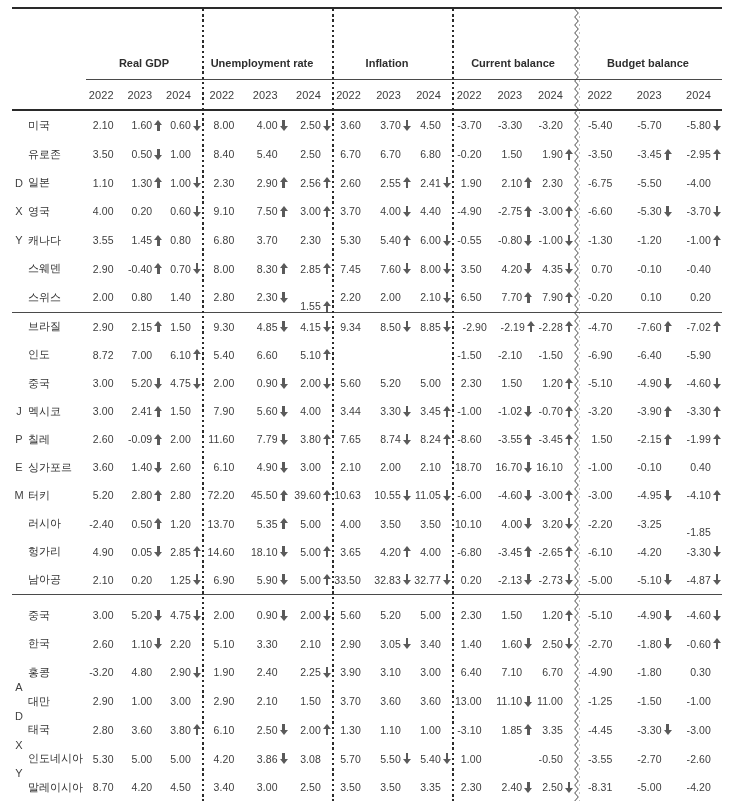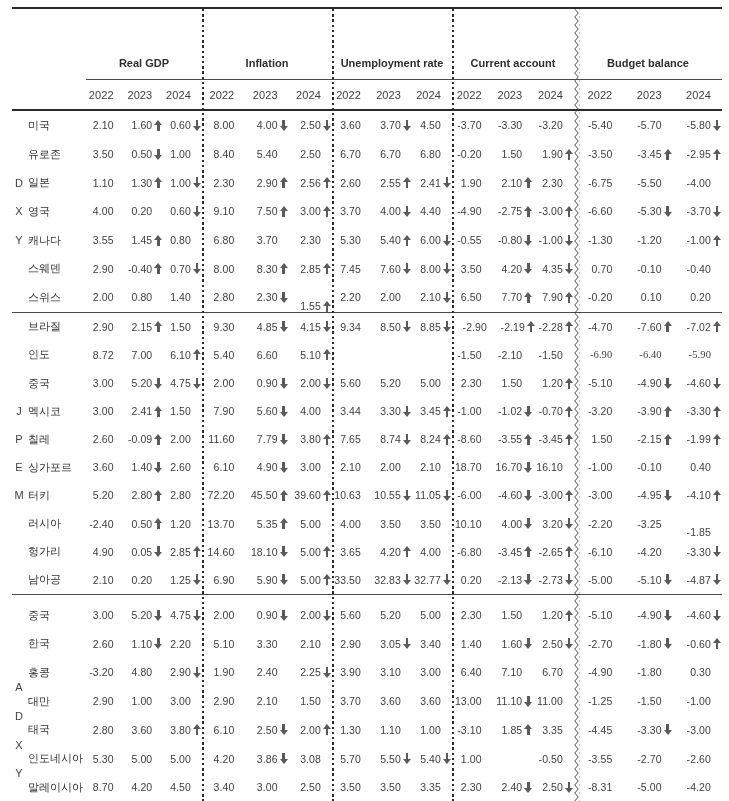--- a/index.html
+++ b/index.html
@@ -73,28 +73,28 @@
       <rect x="0" y="0" width="6" height="100%" fill="url(#zz)"></rect>
     </svg>
 
     <div class="thead">
       <div class="group-row">
         <div class="left-spacer"></div>
         <div class="groups-wrap" id="group-labels">
             <div class="ghead" style="width: 116px;">
               <span>Real GDP</span>
             </div>
+            <div class="ghead" style="width: 120px;">
+              <span>Unemployment rate</span>
+            </div>
             <div class="ghead" style="width: 130px;">
               <span>Inflation</span>
             </div>
-            <div class="ghead" style="width: 120px;">
-              <span>Unemployment rate</span>
-            </div>
             <div class="ghead" style="width: 122px;">
-              <span>Current account</span>
+              <span>Current balance</span>
             </div>
             <div class="ghead" style="width: 148px;">
               <span>Budget balance</span>
             </div>
           </div>
       </div>
       <div class="year-row">
         <div class="left-spacer"></div>
         <div class="groups-wrap" id="year-cells">
             <div class="ygroup" style="width: 116px;">
@@ -929,21 +929,21 @@
               </div>
               <div class="cell" style="width: 40.67px;">
                 <span class="num">-2.10</span>
                 <span class="slot"></span>
               </div>
               <div class="cell" style="width: 40.67px;">
                 <span class="num">-1.50</span>
                 <span class="slot"></span>
               </div>
             </div>
-            <div class="gcell" style="width: 148px; font-family: Liberation Serif, serif;">
+            <div class="gcell" style="width: 148px;">
               <div class="cell" style="width: 49.33px;">
                 <span class="num">-6.90</span>
                 <span class="slot"></span>
               </div>
               <div class="cell" style="width: 49.33px;">
                 <span class="num">-6.40</span>
                 <span class="slot"></span>
               </div>
               <div class="cell" style="width: 49.33px;">
                 <span class="num">-5.90</span>

